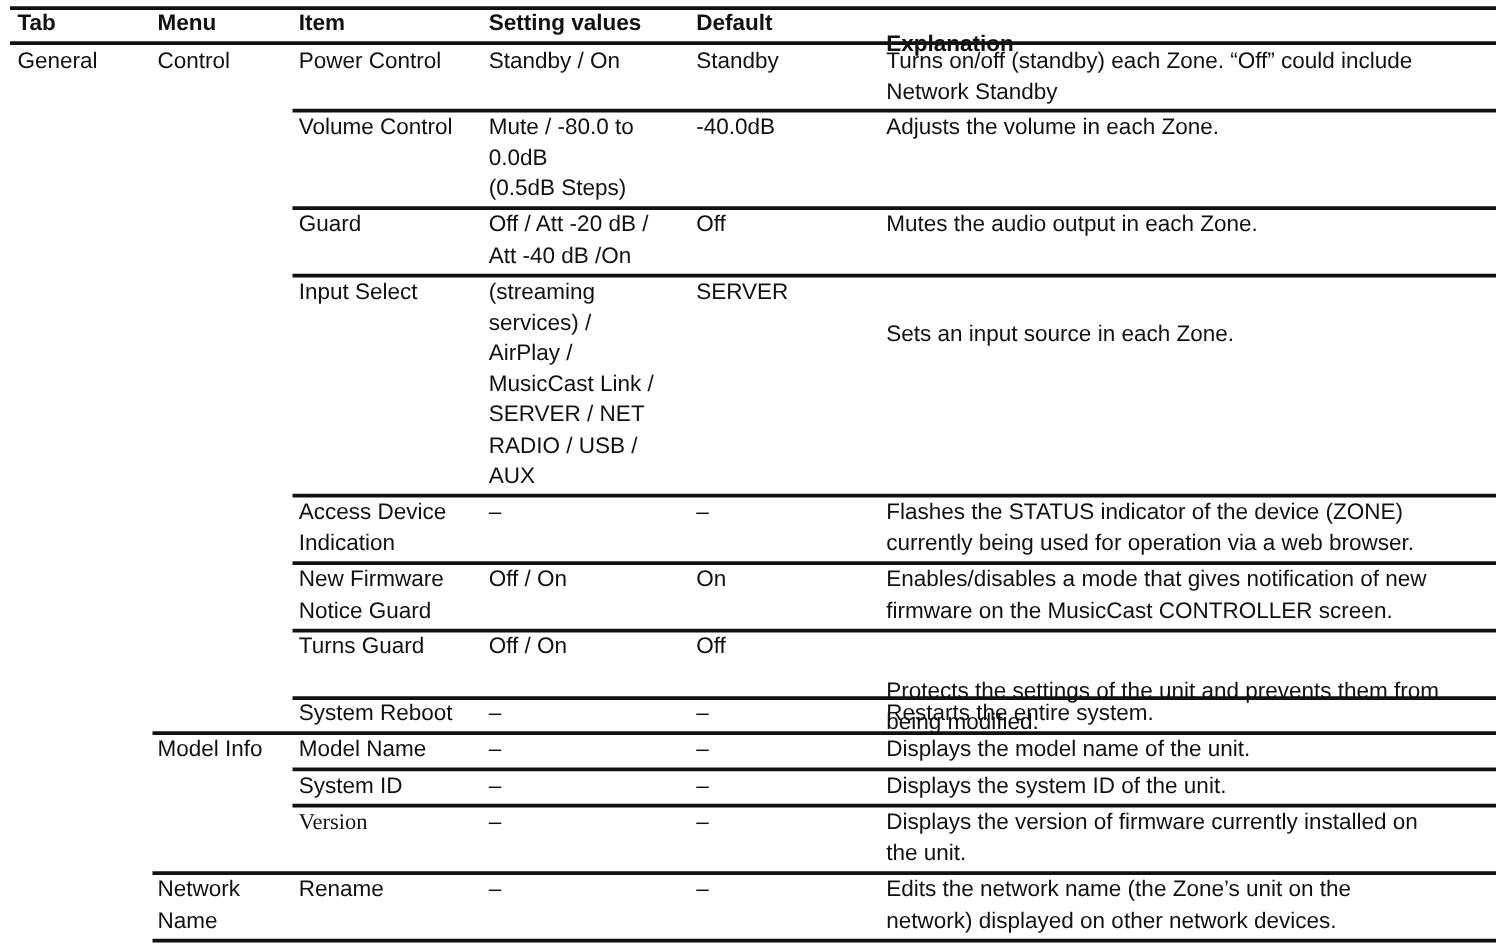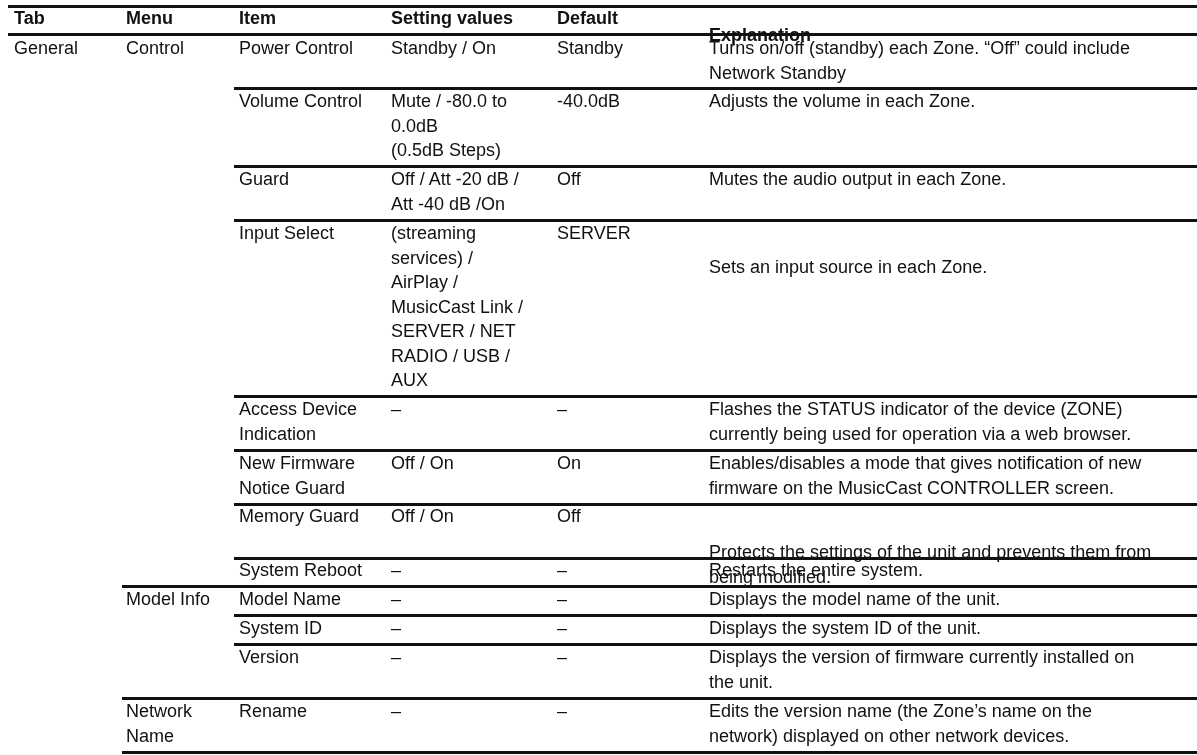--- a/index.html
+++ b/index.html
@@ -84,21 +84,21 @@
     <div class="cell" style="left:231px;top:451px;">New Firmware
 Notice Guard</div>
     <div class="cell" style="left:383px;top:451px;">Off / On</div>
     <div class="cell" style="left:549px;top:451px;">On</div>
     <div class="cell" style="left:701px;top:451px;">Enables/disables a mode that  gives notification of  new
 firmware on the MusicCast CONTROLLER screen.</div>
   </div>
   <div class="hline" style="top:503px;left:226px;width:963px;"></div>
 
   <div>
-    <div class="cell" style="left:231px;top:504px;">Memory Guard</div>
+    <div class="cell" style="left:231px;top:504px;">Turns Guard</div>
     <div class="cell" style="left:383px;top:504px;">Off / On</div>
     <div class="cell" style="left:549px;top:504px;">Off</div>
     <div class="cell" style="left:701px;top:504px;margin-top:36px;">Protects the settings of the unit and prevents them from
 being modified.</div>
   </div>
   <div class="hline" style="top:557px;left:226px;width:963px;"></div>
 
   <div>
     <div class="cell" style="left:231px;top:558px;">System Reboot</div>
     <div class="cell" style="left:383px;top:558px;">–</div>
@@ -119,32 +119,32 @@
 
   <div>
     <div class="cell" style="left:231px;top:616px;">System ID</div>
     <div class="cell" style="left:383px;top:616px;">–</div>
     <div class="cell" style="left:549px;top:616px;">–</div>
     <div class="cell" style="left:701px;top:616px;">Displays the system ID of the unit.</div>
   </div>
   <div class="hline" style="top:643px;left:226px;width:963px;"></div>
 
   <div>
-    <div class="cell" style="left:231px;top:645px;">Version</div>
+    <div class="cell" style="left:231px;top:645px;font-family:Liberation Serif, serif;">Version</div>
     <div class="cell" style="left:383px;top:645px;">–</div>
     <div class="cell" style="left:549px;top:645px;">–</div>
     <div class="cell" style="left:701px;top:645px;">Displays the version of firmware currently installed on
 the unit.</div>
   </div>
   <div class="hline" style="top:697px;left:114px;width:1075px;"></div>
 
   <div class="cell" style="left:118px;top:699px;">Network
 Name</div>
 
   <div>
     <div class="cell" style="left:231px;top:699px;">Rename</div>
     <div class="cell" style="left:383px;top:699px;">–</div>
     <div class="cell" style="left:549px;top:699px;">–</div>
-    <div class="cell" style="left:701px;top:699px;">Edits the version name (the Zone’s name on the
+    <div class="cell" style="left:701px;top:699px;">Edits the network name (the Zone’s unit on the
 network) displayed on other network devices.</div>
   </div>
   <div class="hline" style="top:751px;left:114px;width:1075px;"></div>
 </div>
 
 </body></html>

